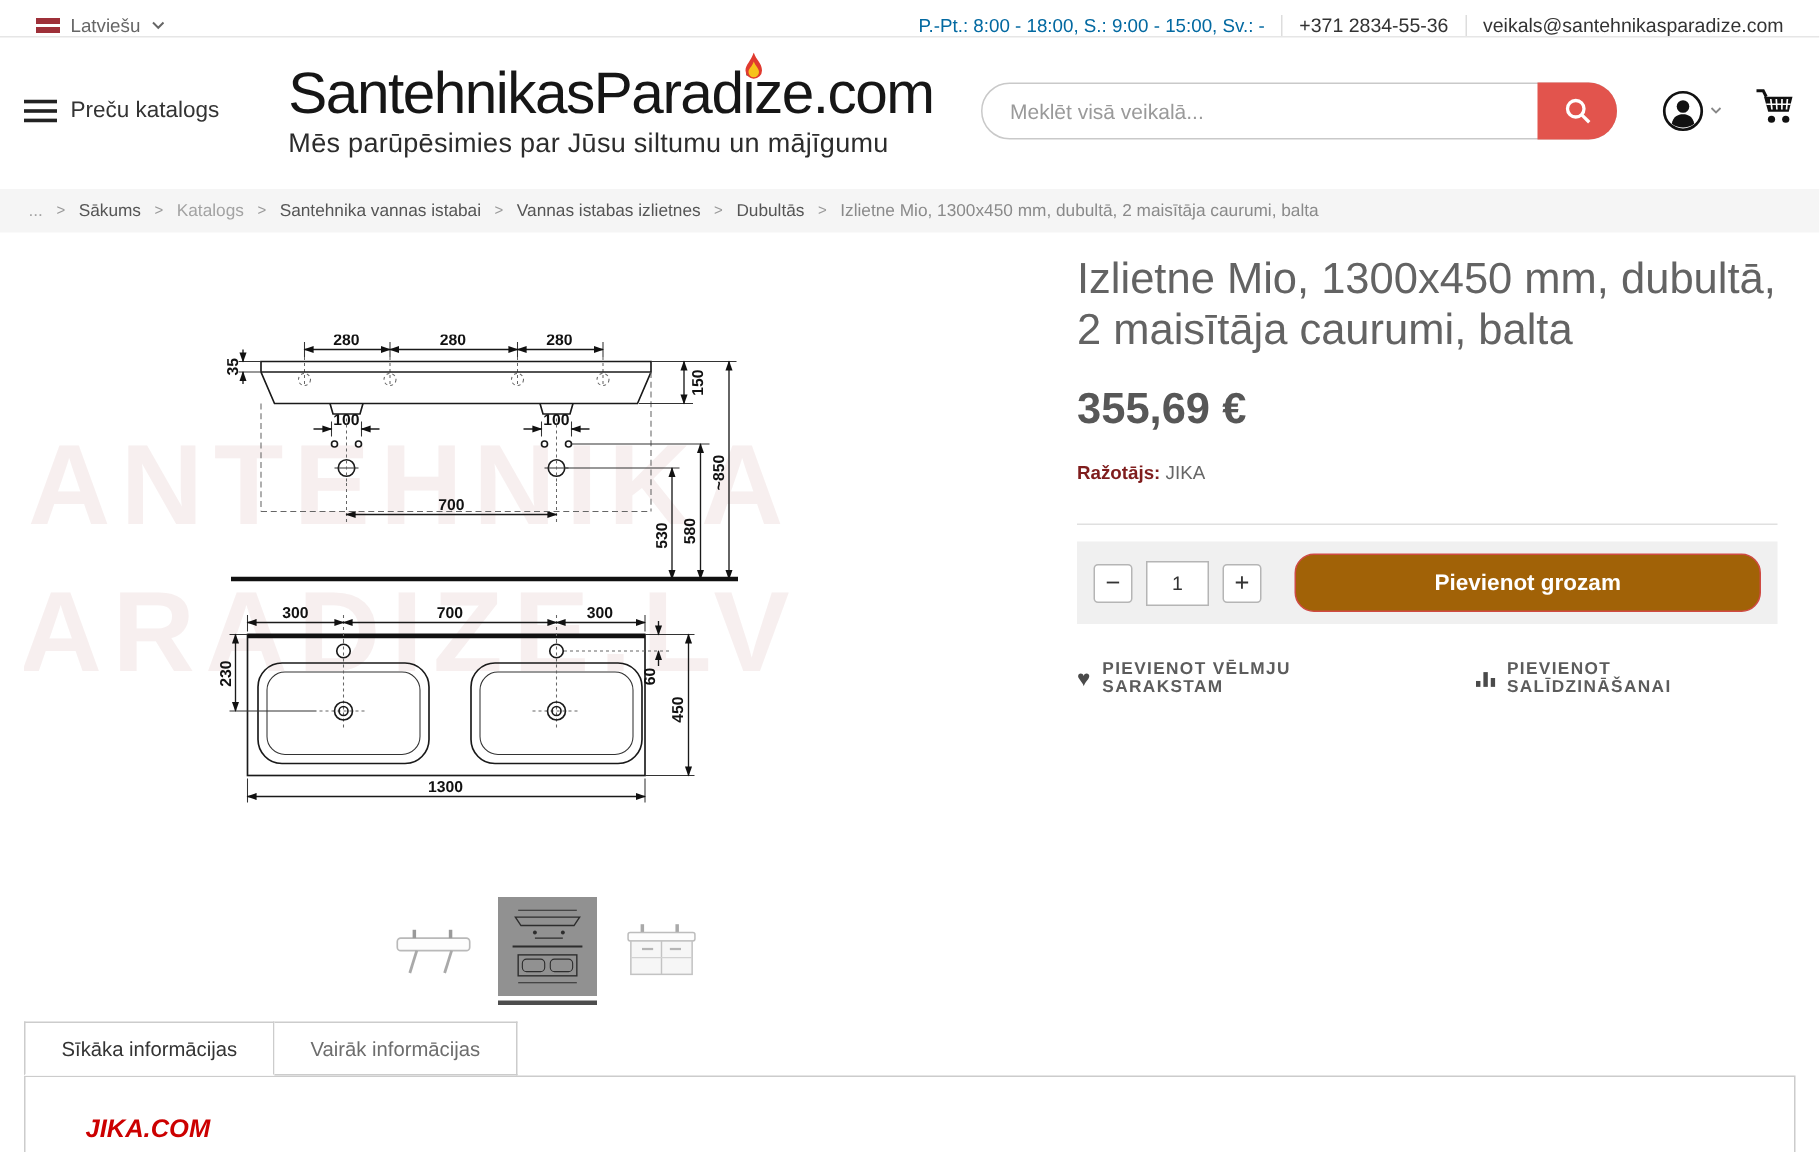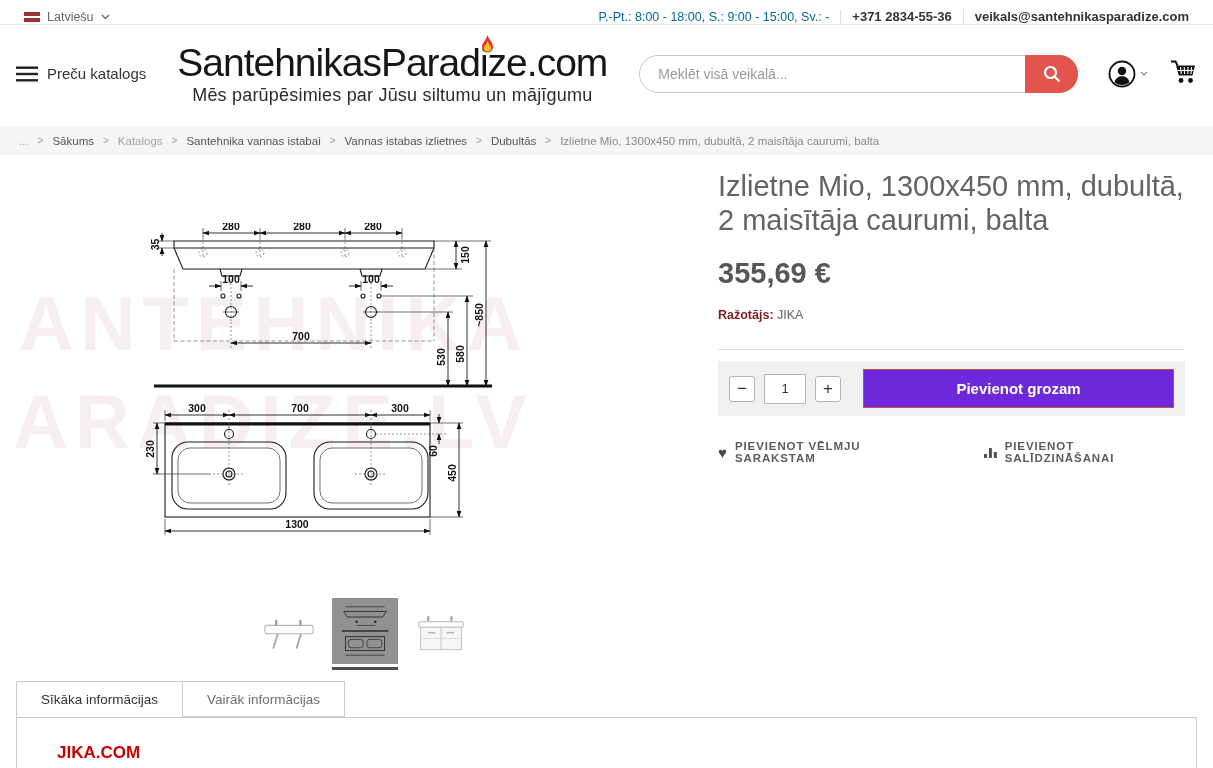--- a/index.html
+++ b/index.html
@@ -9,27 +9,27 @@
     background:#fff; font-family:"Liberation Sans", sans-serif; color:#333;
   }
   
   .topbar { height:25px; border-bottom:1px solid #e6e6e6; display:flex; align-items:flex-end;
             padding:0 24px; font-size:12.5px; color:#666; }
   .lang { display:flex; align-items:center; gap:7px; cursor:pointer; }
   .flag { display:block; }
   .tb-right { margin-left:auto; display:flex; align-items:center; }
   .tb-div { border-left:1px solid #ddd; height:14px; margin:0 11px; }
   .hours { color:#0369a1; }
-  .phone, .email { font-weight:bold; color:#333; text-decoration:none; font-size:13px; }
+  .phone, .email { font-weight:normal; color:#333; text-decoration:none; font-size:13px; }
   .caret { display:block; }
 
   
   .header { display:flex; align-items:center; padding:12px 16px 16px 16px; height:101px; }
   .catalog-btn { display:flex; align-items:center; gap:9px; font-size:15px; color:#333; cursor:pointer; white-space:nowrap; }
-  .logo-block { margin-left:31px; position:relative; line-height:1;text-align:center; }
+  .logo-block { margin-left:46px; position:relative; line-height:1; }
   .logo-text { font-size:39px; color:#161616; letter-spacing:-1px; white-space:nowrap; }
   .flame { position:absolute; top:-8px; left:70.5%; }
   .tagline { font-size:18px; color:#2c2c2c; margin-top:4px; letter-spacing:0.2px; }
   .search { margin-left:32px; flex:1; max-width:478px; position:relative; height:38px; }
   .search input { width:100%; height:38px; border:1px solid #c9c9c9; border-radius:19px;
                   padding:0 62px 0 18px; font-size:14px; color:#555; outline:none;
                   font-family:"Liberation Sans", sans-serif; }
   .search input::placeholder { color:#9a9a9a; }
   .search-btn { position:absolute; right:0; top:0; width:53px; height:38px; border:none;
                 background:#e2544d; border-radius:0 19px 19px 0; cursor:pointer;
@@ -75,37 +75,37 @@
   .p-price { font-size:29px; font-weight:bold; color:#575757; margin-bottom:18px; }
   .attr { font-size:12.5px; color:#666; margin:3px 0; }
   .attr b { color:#7f1d1d; }
   .info hr { border:none; border-top:1px solid #e0e0e0; margin:27px 0 11px 0; }
   .buybox { background:#f0f0f0; padding:8px 11px; display:flex; align-items:center; }
   .qty-btn { width:26px; height:26px; background:#fff; border:1px solid #b5b5b5; border-radius:3px;
              font-size:17px; line-height:1; color:#333; cursor:pointer; padding:0;
              display:flex; align-items:center; justify-content:center; }
   .qty-input { width:42px; height:30px; margin:0 9px; text-align:center; border:1px solid #b5b5b5;
                background:#fff; font-size:13px; color:#333; font-family:"Liberation Sans",sans-serif; }
-  .cart-btn { flex:1; margin-left:22px; height:39px; background:#6d28d9; border:1px solid #cf4a43;
-              border-radius:0; color:#fff; font-weight:bold; font-size:15px; cursor:pointer;
+  .cart-btn { flex:1; margin-left:22px; height:39px; background:#a16207; border:1px solid #cf4a43;
+              border-radius:13px; color:#fff; font-weight:bold; font-size:15px; cursor:pointer;
               font-family:"Liberation Sans",sans-serif; }
   .links-row { display:flex; gap:42px; margin-top:24px; align-items:center; }
   .action-link { display:flex; align-items:center; gap:8px; font-size:11.5px; letter-spacing:0.9px;
                  color:#5c5c5c; font-weight:bold; cursor:pointer; }
   .heart { font-size:15px; color:#4a4a4a; letter-spacing:0; }
 
   
   .tabs-section { margin-top:17px; padding:0 16px; }
   .tabs { display:flex; position:relative; z-index:2; }
   .tab { height:36px; min-width:141px; padding:0 24px; display:flex; align-items:center; justify-content:center;
          border:1px solid #ccc; background:#fff; font-size:13.5px; color:#6d6d6d; cursor:pointer; }
   .tab.active { color:#333; border-bottom:1px solid #fff; margin-bottom:-1px; }
   .tab + .tab { border-left:none; }
   .tab-content { border:1px solid #ccc; background:#fff; padding:25px 40px; height:70px; }
-  .brand { color:#cc0000; font-weight:bold; font-size:17px; }
+  .brand { color:#cc0000; font-weight:bold; font-style:italic; font-size:17px; }
 </style>
 </head>
 <body>
 
 <div class="topbar">
   <div class="lang">
     <svg class="flag" width="16" height="10" viewBox="0 0 16 10">
       <rect x="0" y="0" width="16" height="10" fill="#9e3039"></rect>
       <rect x="0" y="4" width="16" height="2" fill="#fff"></rect>
     </svg>

